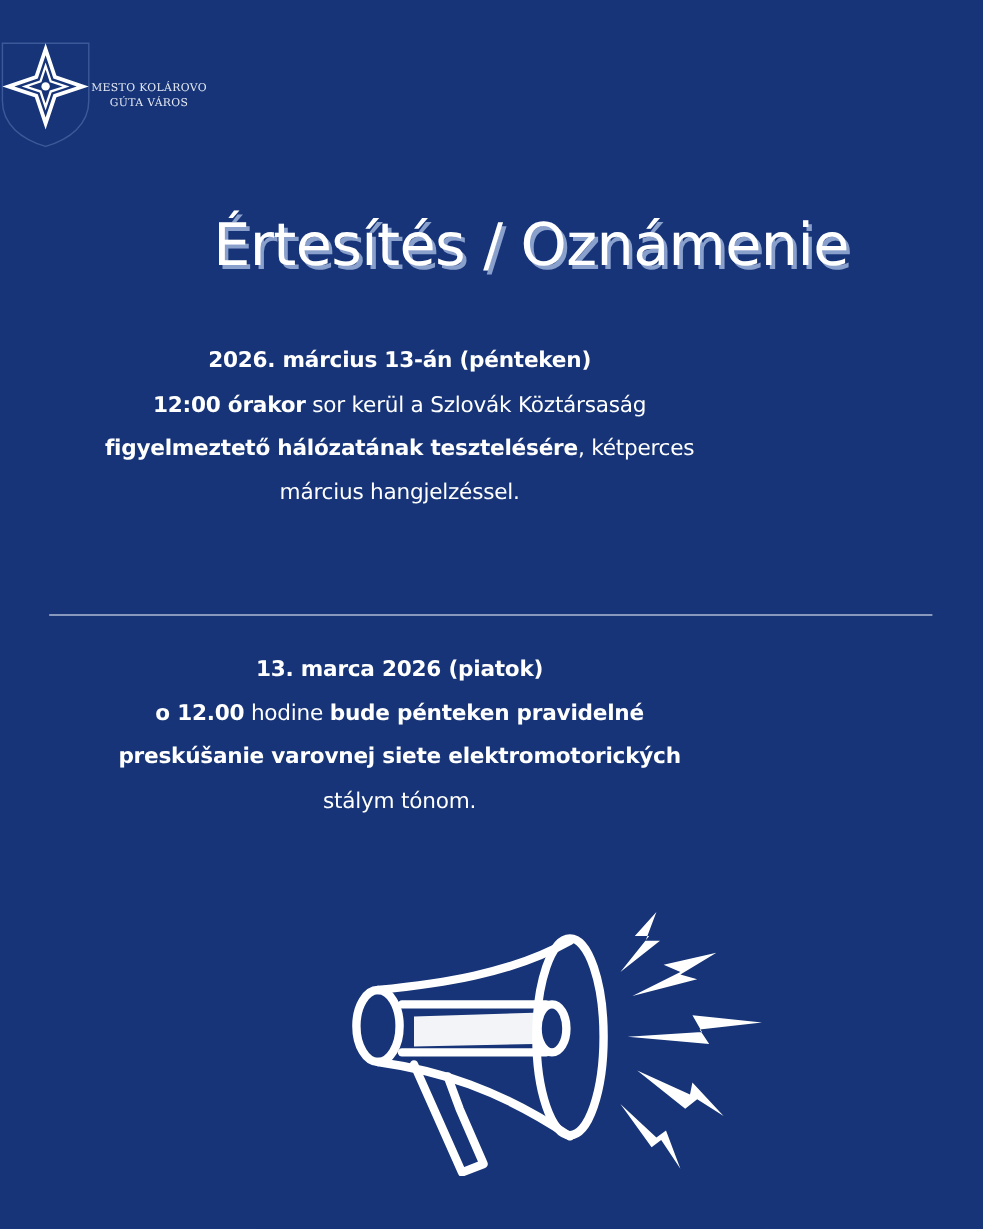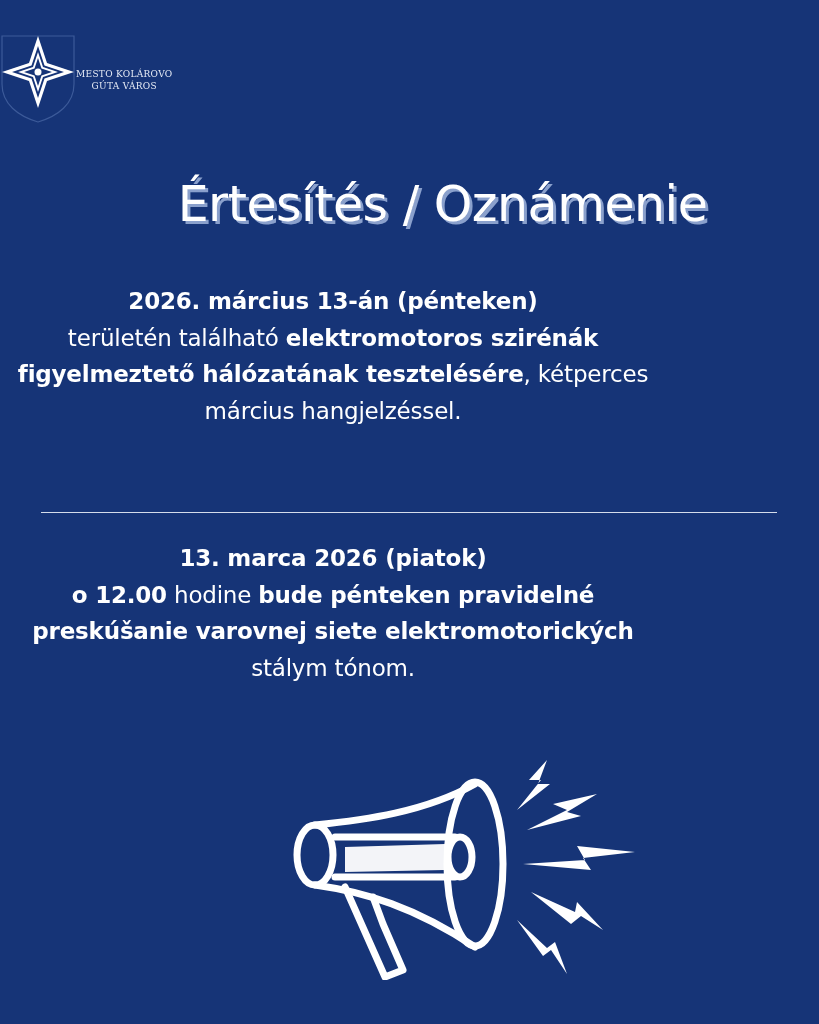--- a/index.html
+++ b/index.html
@@ -25,21 +25,21 @@
       text-align: center;
       font-family: "DejaVu Sans", sans-serif;
       font-weight: normal; font-size: 49px; letter-spacing: -0.5px;
       color: #ffffff;
       text-shadow: 3px 3px 0 #8aa0cc;
       margin-left: 33px;
     }
     .section {
       position: absolute; left: 0; width: 666px;
       text-align: center;
-      font-size: 23px; line-height: 36.5px; letter-spacing: -0.2px;
+      font-size: 18px; line-height: 36.5px; letter-spacing: -0.2px;
     }
     .section b { font-weight: bold; }
     .hu { top: 283px; }
     .sk { top: 540px; }
     .section .line { display: block; white-space: nowrap; }
     .divider {
       position: absolute; left: 41px; top: 512px;
       width: 736px; height: 1px; background: #d5ddeb;
     }
     .megaphone {
@@ -61,21 +61,21 @@
   <div class="logo-text">
     <div>MESTO KOLÁROVO</div>
     <div>GÚTA VÁROS</div>
   </div>
 </div>
 
 <div class="title">Értesítés / Oznámenie</div>
 
 <div class="section hu">
   <span class="line"><b>2026. március 13-án (pénteken)</b></span>
-  <span class="line"><span>területén található </span><b>elektromotoros szirénák</b></span>
+  <span class="line"><b>12:00 órakor</b><span> sor kerül a Szlovák Köztársaság</span></span>
   <span class="line"><b>figyelmeztető hálózatának tesztelésére</b><span>, kétperces</span></span>
   <span class="line"><span>március hangjelzéssel.</span></span>
 </div>
 
 <div class="divider"></div>
 
 <div class="section sk">
   <span class="line"><b>13. marca 2026 (piatok)</b></span>
   <span class="line"><b>o 12.00</b><span> hodine </span><b>bude pénteken pravidelné</b></span>
   <span class="line"><b>preskúšanie varovnej siete elektromotorických</b></span>

